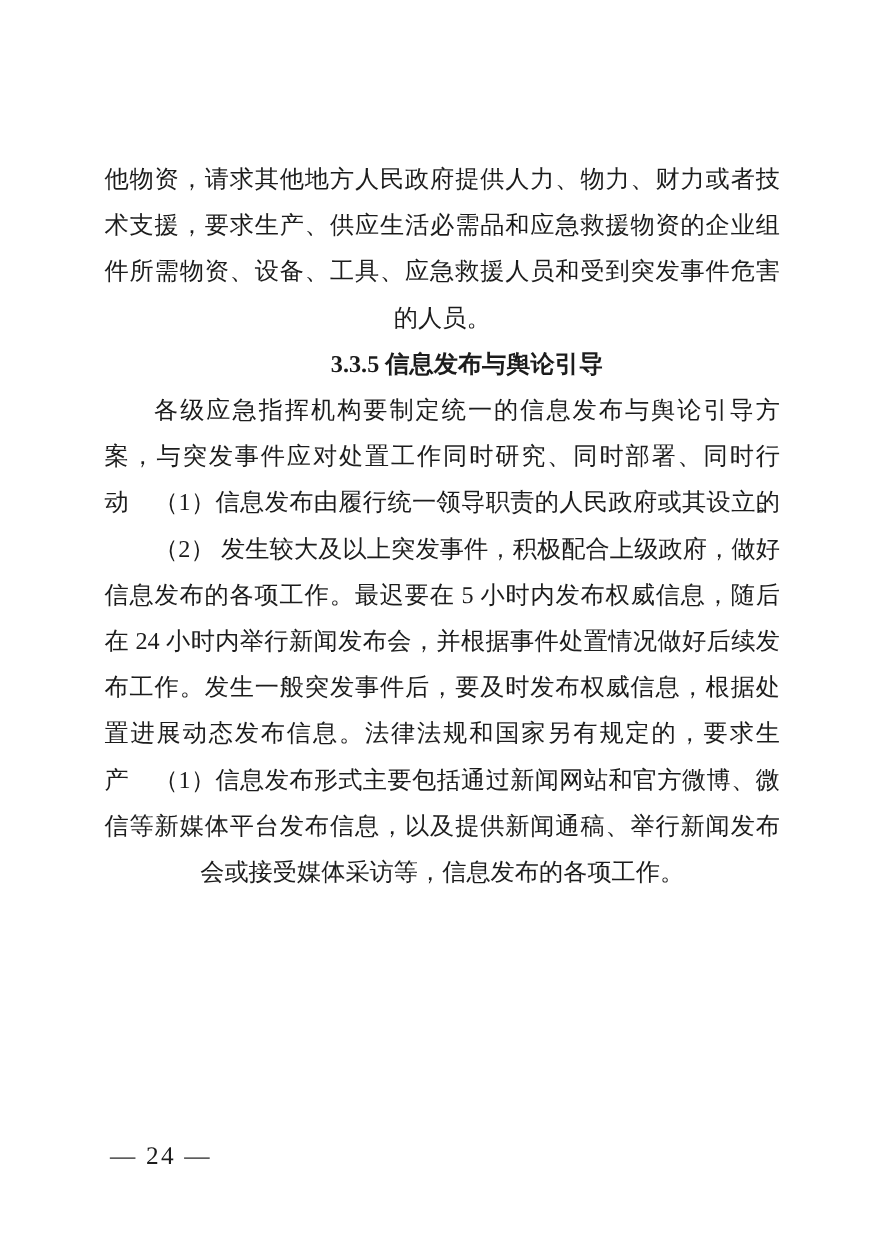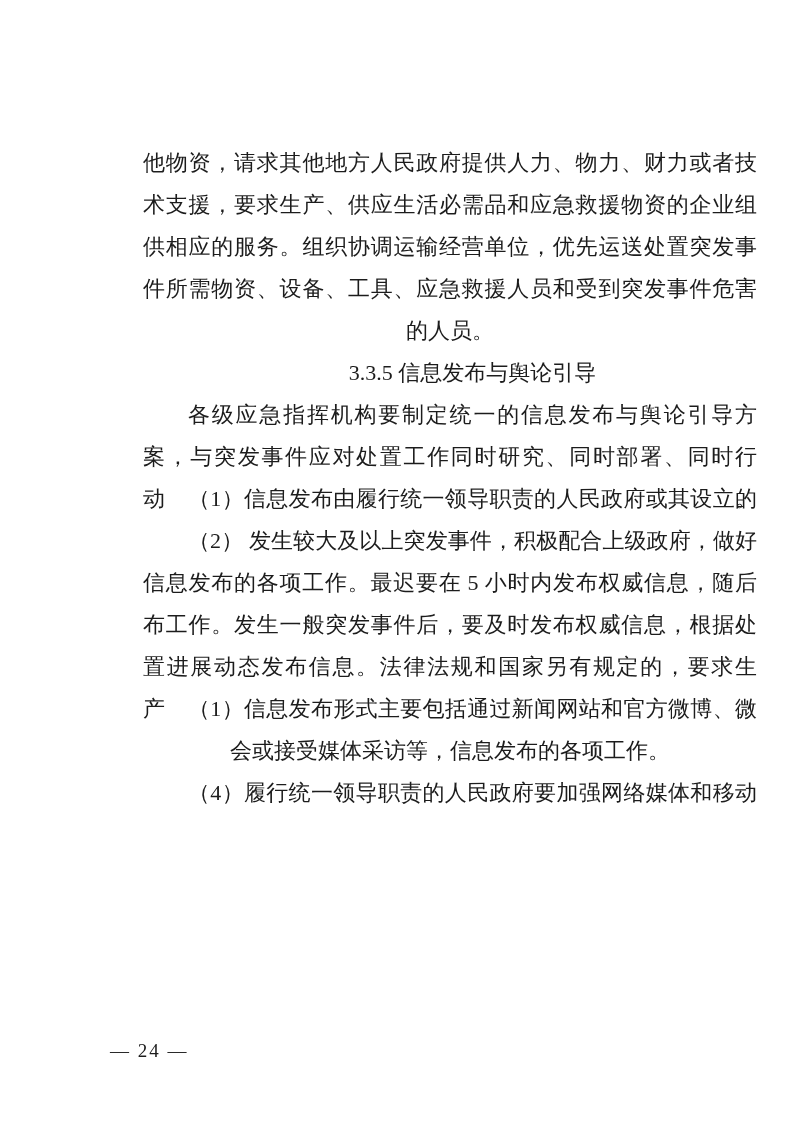--- a/index.html
+++ b/index.html
@@ -14,21 +14,20 @@
     background: #ffffff;
     font-family: "Liberation Serif", "DejaVu Serif", serif;
     color: #1c1c1c;
     overflow: hidden;
   }
   .content {
     position: absolute;
     left: 95px;
     top: 142px;
     width: 614px;
-    margin-left: 48px;
   }
   .line {
     height: 42px;
     line-height: 42px;
     font-size: 22px;
     text-align: center;
     white-space: nowrap;
   }
   .just {
     white-space: normal;
@@ -36,48 +35,48 @@
     text-align-last: justify;
     text-justify: inter-character;
   }
   .indent {
     padding-left: 45px;
   }
   .just.indent {
     padding-left: 45px;
   }
   .heading {
-    font-weight: normal;
+    font-weight: bold;
   }
   .page-number {
     position: absolute;
-    left: 110px;
+    left: 100px;
     top: 1038px;
-    font-size: 19px;
+    font-size: 23px;
     line-height: 26px;
     letter-spacing: 2px;
     color: #1c1c1c;
   }
 </style>
 </head>
 <body>
 
 <div class="page">
   <div class="content">
     <div class="line just">他物资，请求其他地方人民政府提供人力、物力、财力或者技</div>
     <div class="line just">术支援，要求生产、供应生活必需品和应急救援物资的企业组</div>
-    <div class="line just">供相应的服务。组织协调运输经营单位，优先运送处置突发事</div>
     <div class="line just">件所需物资、设备、工具、应急救援人员和受到突发事件危害</div>
     <div class="line">的人员。</div>
     <div class="line heading indent">3.3.5 信息发布与舆论引导</div>
     <div class="line just indent">各级应急指挥机构要制定统一的信息发布与舆论引导方</div>
     <div class="line just">案，与突发事件应对处置工作同时研究、同时部署、同时行动。</div>
     <div class="line just indent">（1）信息发布由履行统一领导职责的人民政府或其设立的</div>
     <div class="line just indent">（2） 发生较大及以上突发事件，积极配合上级政府，做好</div>
     <div class="line just">信息发布的各项工作。最迟要在 5 小时内发布权威信息，随后</div>
+    <div class="line just">在 24 小时内举行新闻发布会，并根据事件处置情况做好后续发</div>
     <div class="line just">布工作。发生一般突发事件后，要及时发布权威信息，根据处</div>
     <div class="line just">置进展动态发布信息。法律法规和国家另有规定的，要求生产。</div>
     <div class="line just indent">（1）信息发布形式主要包括通过新闻网站和官方微博、微</div>
+    <div class="line just">信等新媒体平台发布信息，以及提供新闻通稿、举行新闻发布</div>
     <div class="line">会或接受媒体采访等，信息发布的各项工作。</div>
-    <div class="line just indent">（4）履行统一领导职责的人民政府要加强网络媒体和移动</div>
   </div>
   <div class="page-number">— 24 —</div>
 </div>
 
 </body></html>

